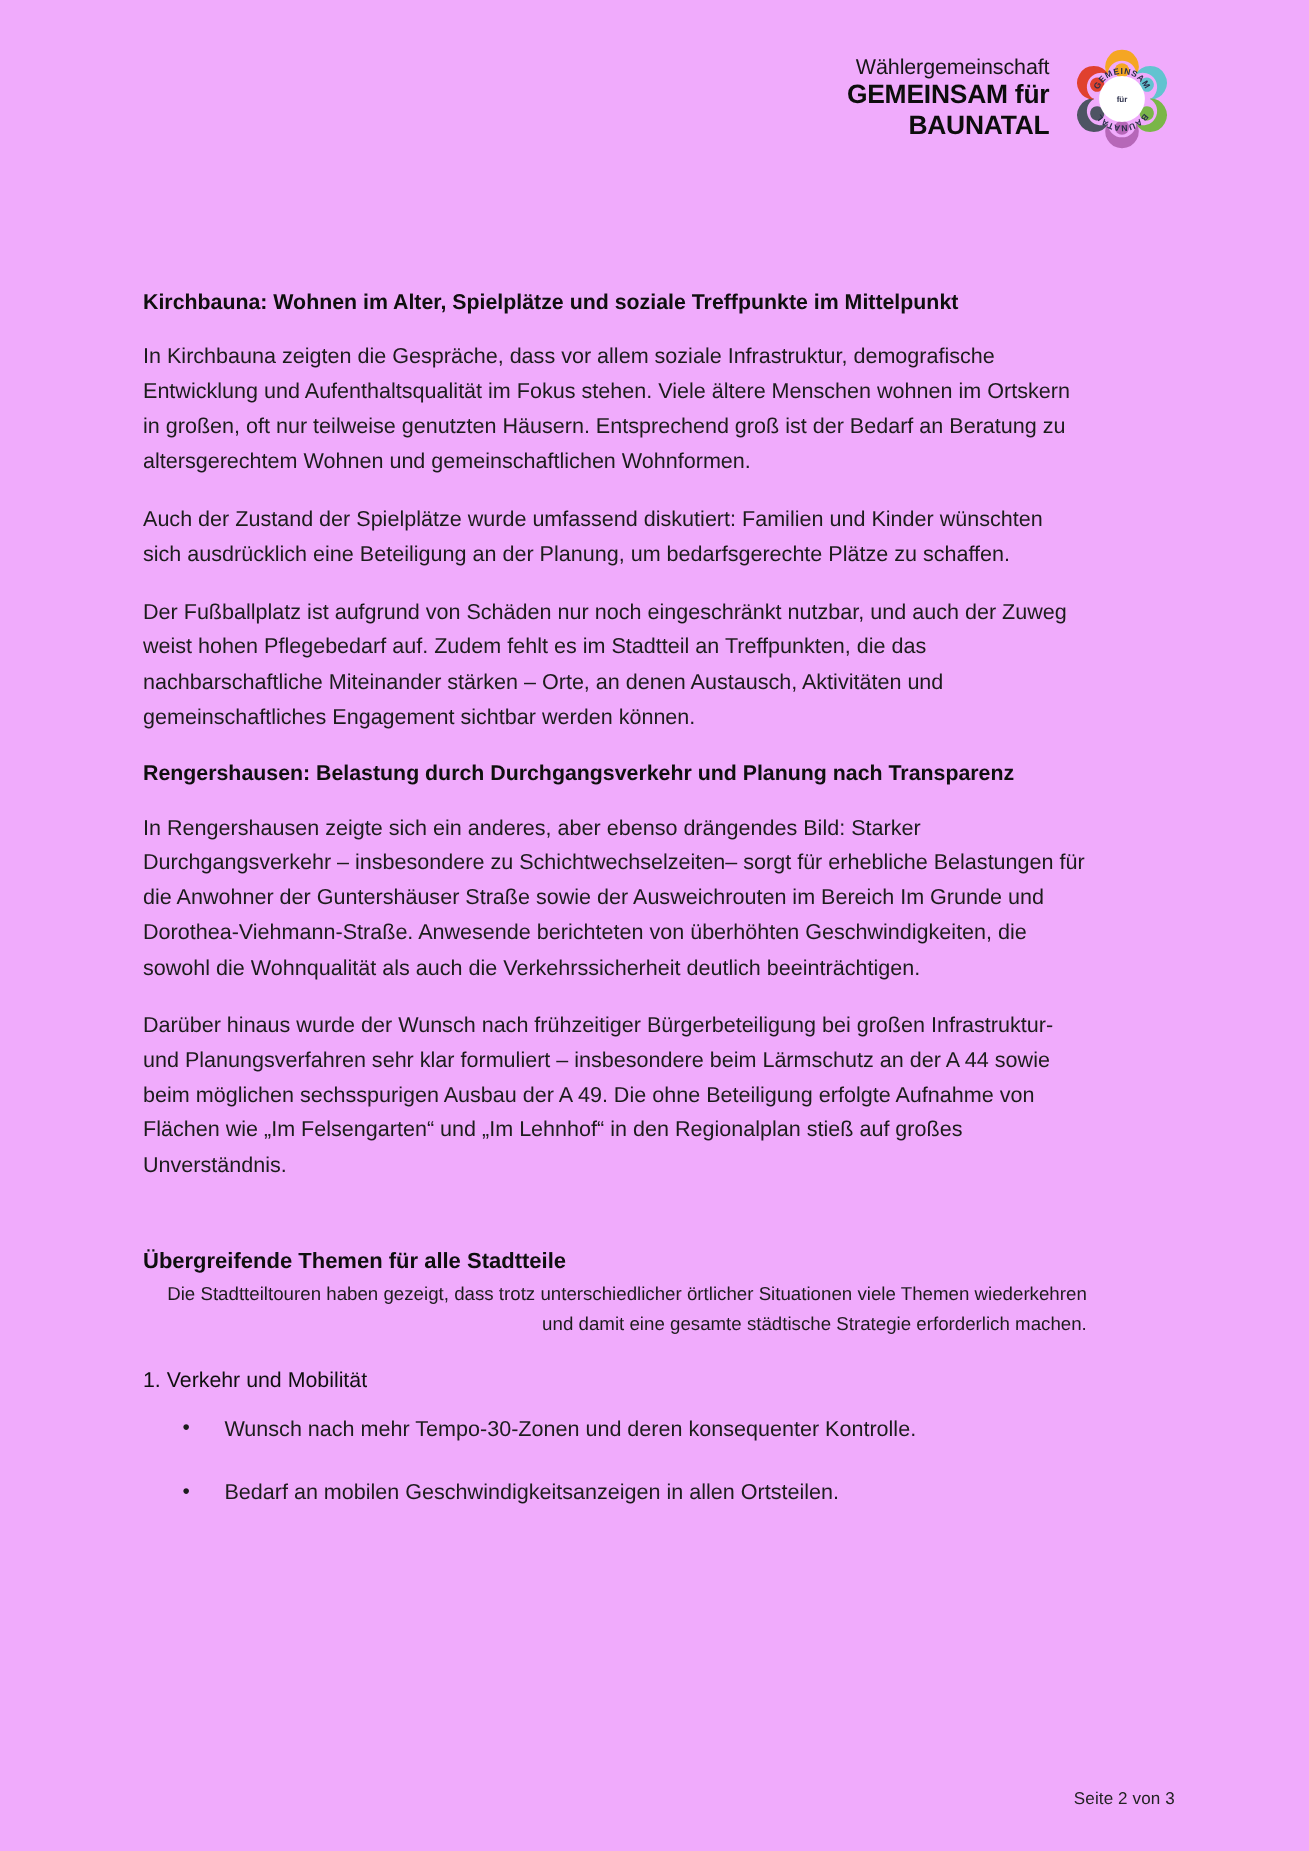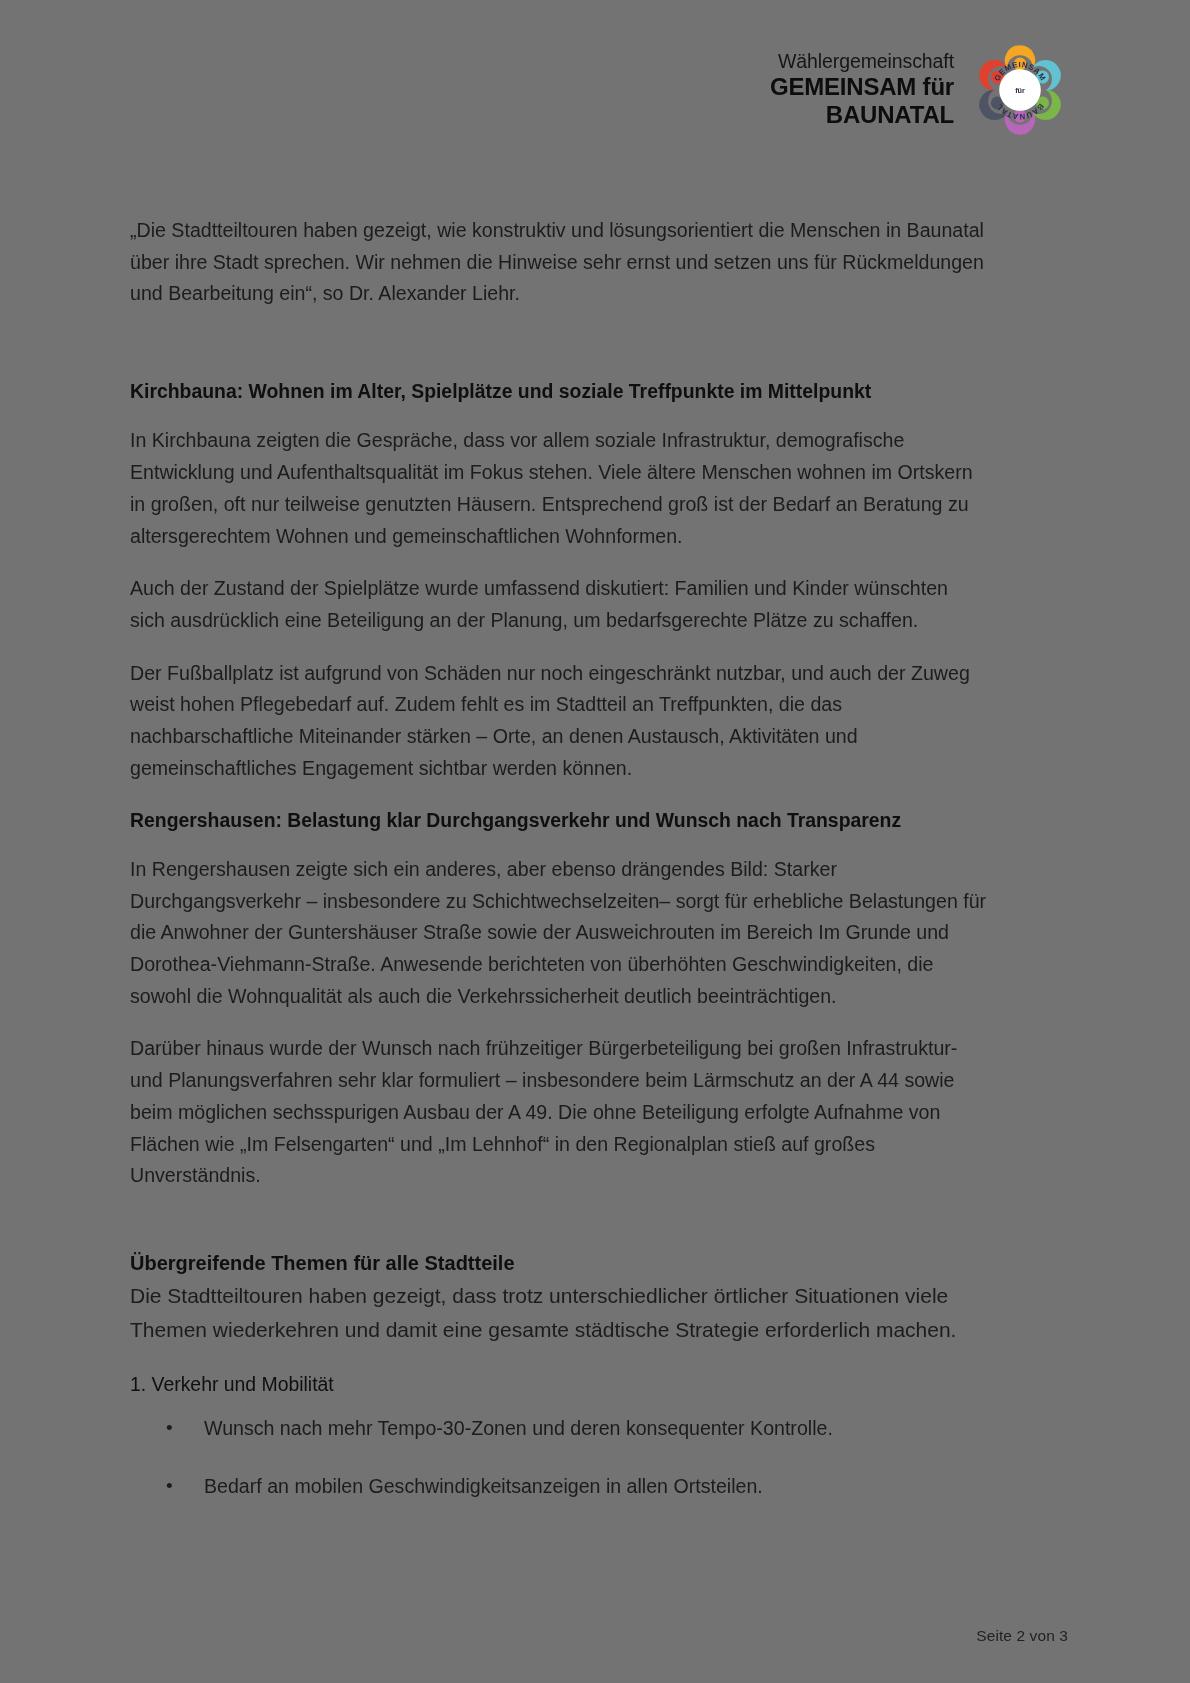--- a/index.html
+++ b/index.html
@@ -11,21 +11,21 @@
   body {
     font-family: "Liberation Sans", "DejaVu Sans", sans-serif;
     color: #1a1a1a;
     -webkit-font-smoothing: antialiased;
   }
   .page {
     position: relative;
     width: 1190px;
     height: 1683px;
     margin: 0 auto;
-    background: #737373;
+    background: #f0abfc;
     overflow: hidden;
     box-sizing: border-box;
   }
 
   
   .doc-header {
     position: absolute;
     top: 38px;
     right: 118px;
     display: flex;
@@ -104,23 +104,24 @@
     line-height: 1.5;
     color: #0f0f0f;
   }
 
   .spacer-lg { height: 46px; }
   .spacer-md { height: 36px; }
   .spacer-sm { height: 24px; }
 
   p.tight {
     margin: 0;
-    font-size: 21px;
+    font-size: 17px;
     line-height: 1.6;
     color: #1c1c1c;
+    text-align: right;
   }
 
   ul.bullets {
     margin: 0;
     padding: 0;
     list-style: none;
   }
   ul.bullets li {
     position: relative;
     padding-left: 74px;
@@ -207,31 +208,30 @@
       </text>
       <text font-family="'Liberation Sans', sans-serif" font-size="15" font-weight="bold" fill="#2b2f4a" letter-spacing="1.4">
         <textPath href="#arcBottom" startOffset="50%" text-anchor="middle">BAUNATAL</textPath>
       </text>
       <text x="100" y="106" text-anchor="middle" font-family="'Liberation Sans', sans-serif" font-size="14" font-weight="bold" fill="#2b2f4a">für</text>
     </svg>
   </div>
 
   <div class="content">
 
-    <p class="para">„Die Stadtteiltouren haben gezeigt, wie konstruktiv und lösungsorientiert die Menschen in Baunatal über ihre Stadt sprechen. Wir nehmen die Hinweise sehr ernst und setzen uns für Rückmeldungen und Bearbeitung ein“, so Dr. Alexander Liehr.</p>
 
 
     <div class="spacer-lg"></div>
 
     <h3 class="section-head">Kirchbauna: Wohnen im Alter, Spielplätze und soziale Treffpunkte im Mittelpunkt</h3>
     <p class="para">In Kirchbauna zeigten die Gespräche, dass vor allem soziale Infrastruktur, demografische Entwicklung und Aufenthaltsqualität im Fokus stehen. Viele ältere Menschen wohnen im Ortskern in großen, oft nur teilweise genutzten Häusern. Entsprechend groß ist der Bedarf an Beratung zu altersgerechtem Wohnen und gemeinschaftlichen Wohnformen.</p>
     <p class="para">Auch der Zustand der Spielplätze wurde umfassend diskutiert: Familien und Kinder wünschten sich ausdrücklich eine Beteiligung an der Planung, um bedarfsgerechte Plätze zu schaffen.</p>
     <p class="para">Der Fußballplatz ist aufgrund von Schäden nur noch eingeschränkt nutzbar, und auch der Zuweg weist hohen Pflegebedarf auf. Zudem fehlt es im Stadtteil an Treffpunkten, die das nachbarschaftliche Miteinander stärken – Orte, an denen Austausch, Aktivitäten und gemeinschaftliches Engagement sichtbar werden können.</p>
 
-    <h3 class="section-head">Rengershausen: Belastung klar Durchgangsverkehr und Wunsch nach Transparenz</h3>
+    <h3 class="section-head">Rengershausen: Belastung durch Durchgangsverkehr und Planung nach Transparenz</h3>
     <p class="para">In Rengershausen zeigte sich ein anderes, aber ebenso drängendes Bild: Starker Durchgangsverkehr – insbesondere zu Schichtwechselzeiten– sorgt für erhebliche Belastungen für die Anwohner der Guntershäuser Straße sowie der Ausweichrouten im Bereich Im Grunde und Dorothea-Viehmann-Straße. Anwesende berichteten von überhöhten Geschwindigkeiten, die sowohl die Wohnqualität als auch die Verkehrssicherheit deutlich beeinträchtigen.</p>
     <p class="para">Darüber hinaus wurde der Wunsch nach frühzeitiger Bürgerbeteiligung bei großen Infrastruktur- und Planungsverfahren sehr klar formuliert – insbesondere beim Lärmschutz an der A 44 sowie beim möglichen sechsspurigen Ausbau der A 49. Die ohne Beteiligung erfolgte Aufnahme von Flächen wie „Im Felsengarten“ und „Im Lehnhof“ in den Regionalplan stieß auf großes Unverständnis.</p>
 
     <div class="spacer-md"></div>
 
     <h2 class="major-head">Übergreifende Themen für alle Stadtteile</h2>
     <p class="tight">Die Stadtteiltouren haben gezeigt, dass trotz unterschiedlicher örtlicher Situationen viele Themen wiederkehren und damit eine gesamte städtische Strategie erforderlich machen.</p>
 
     <div class="spacer-sm"></div>
 

